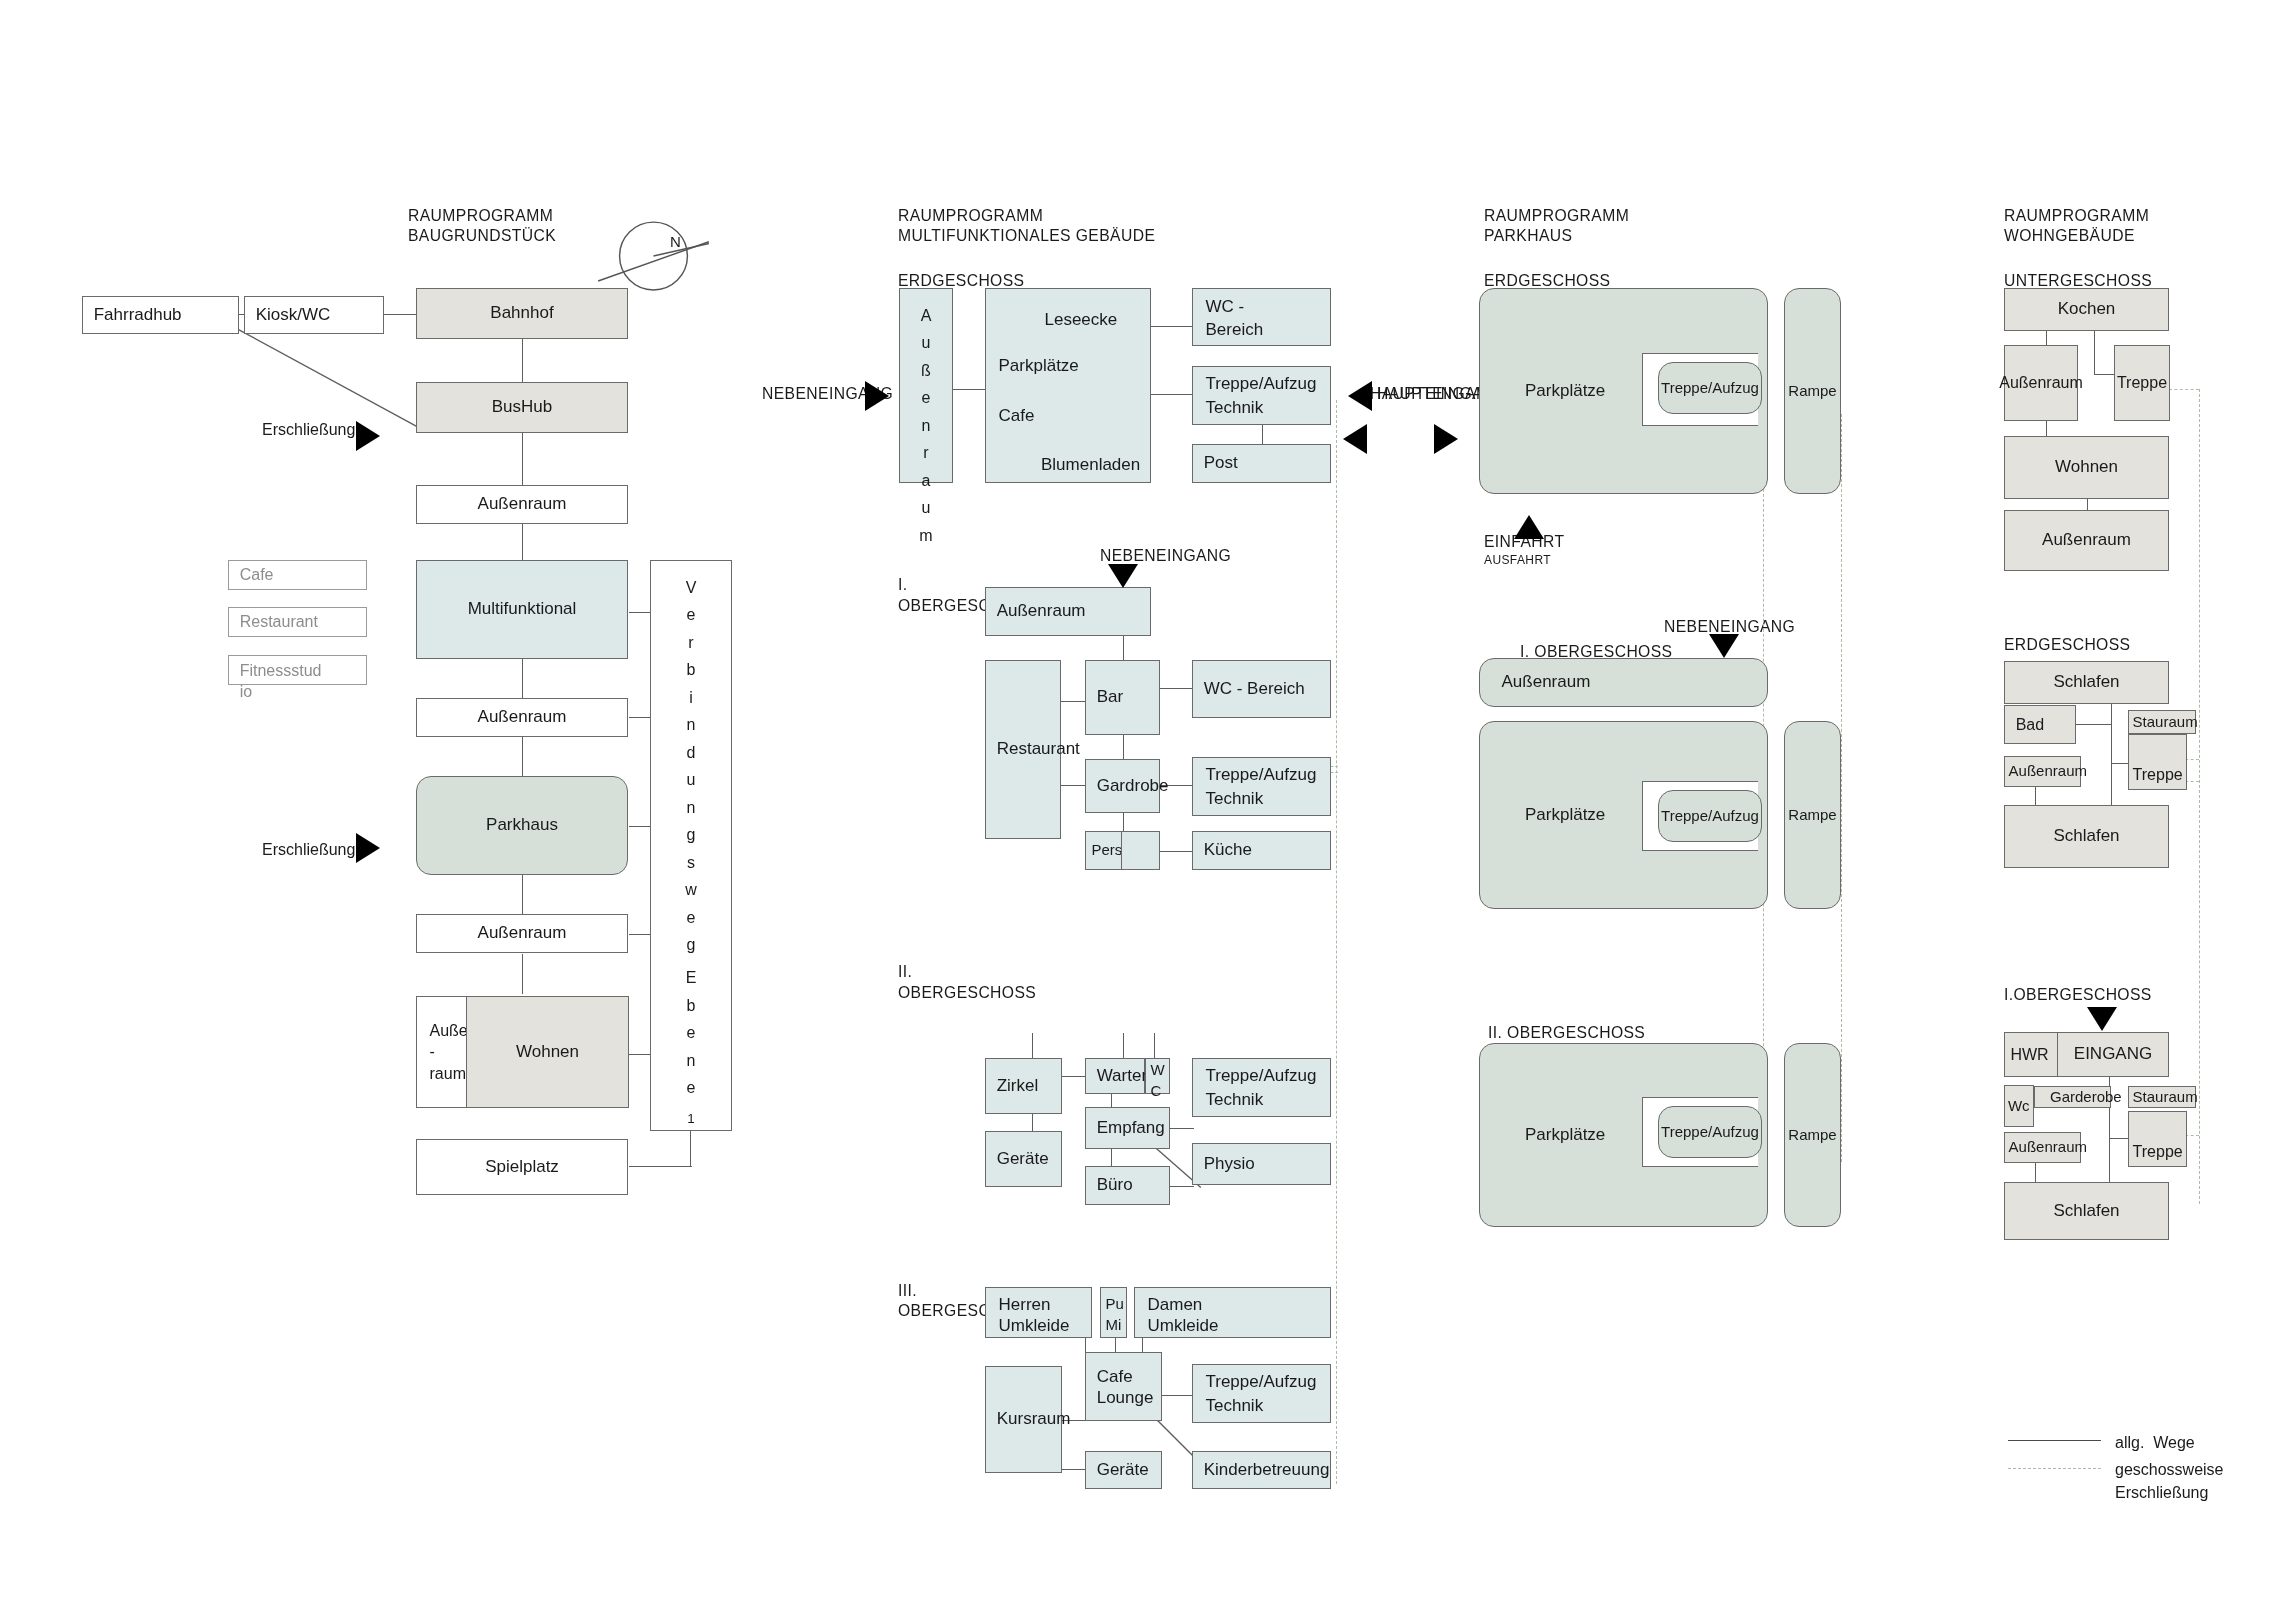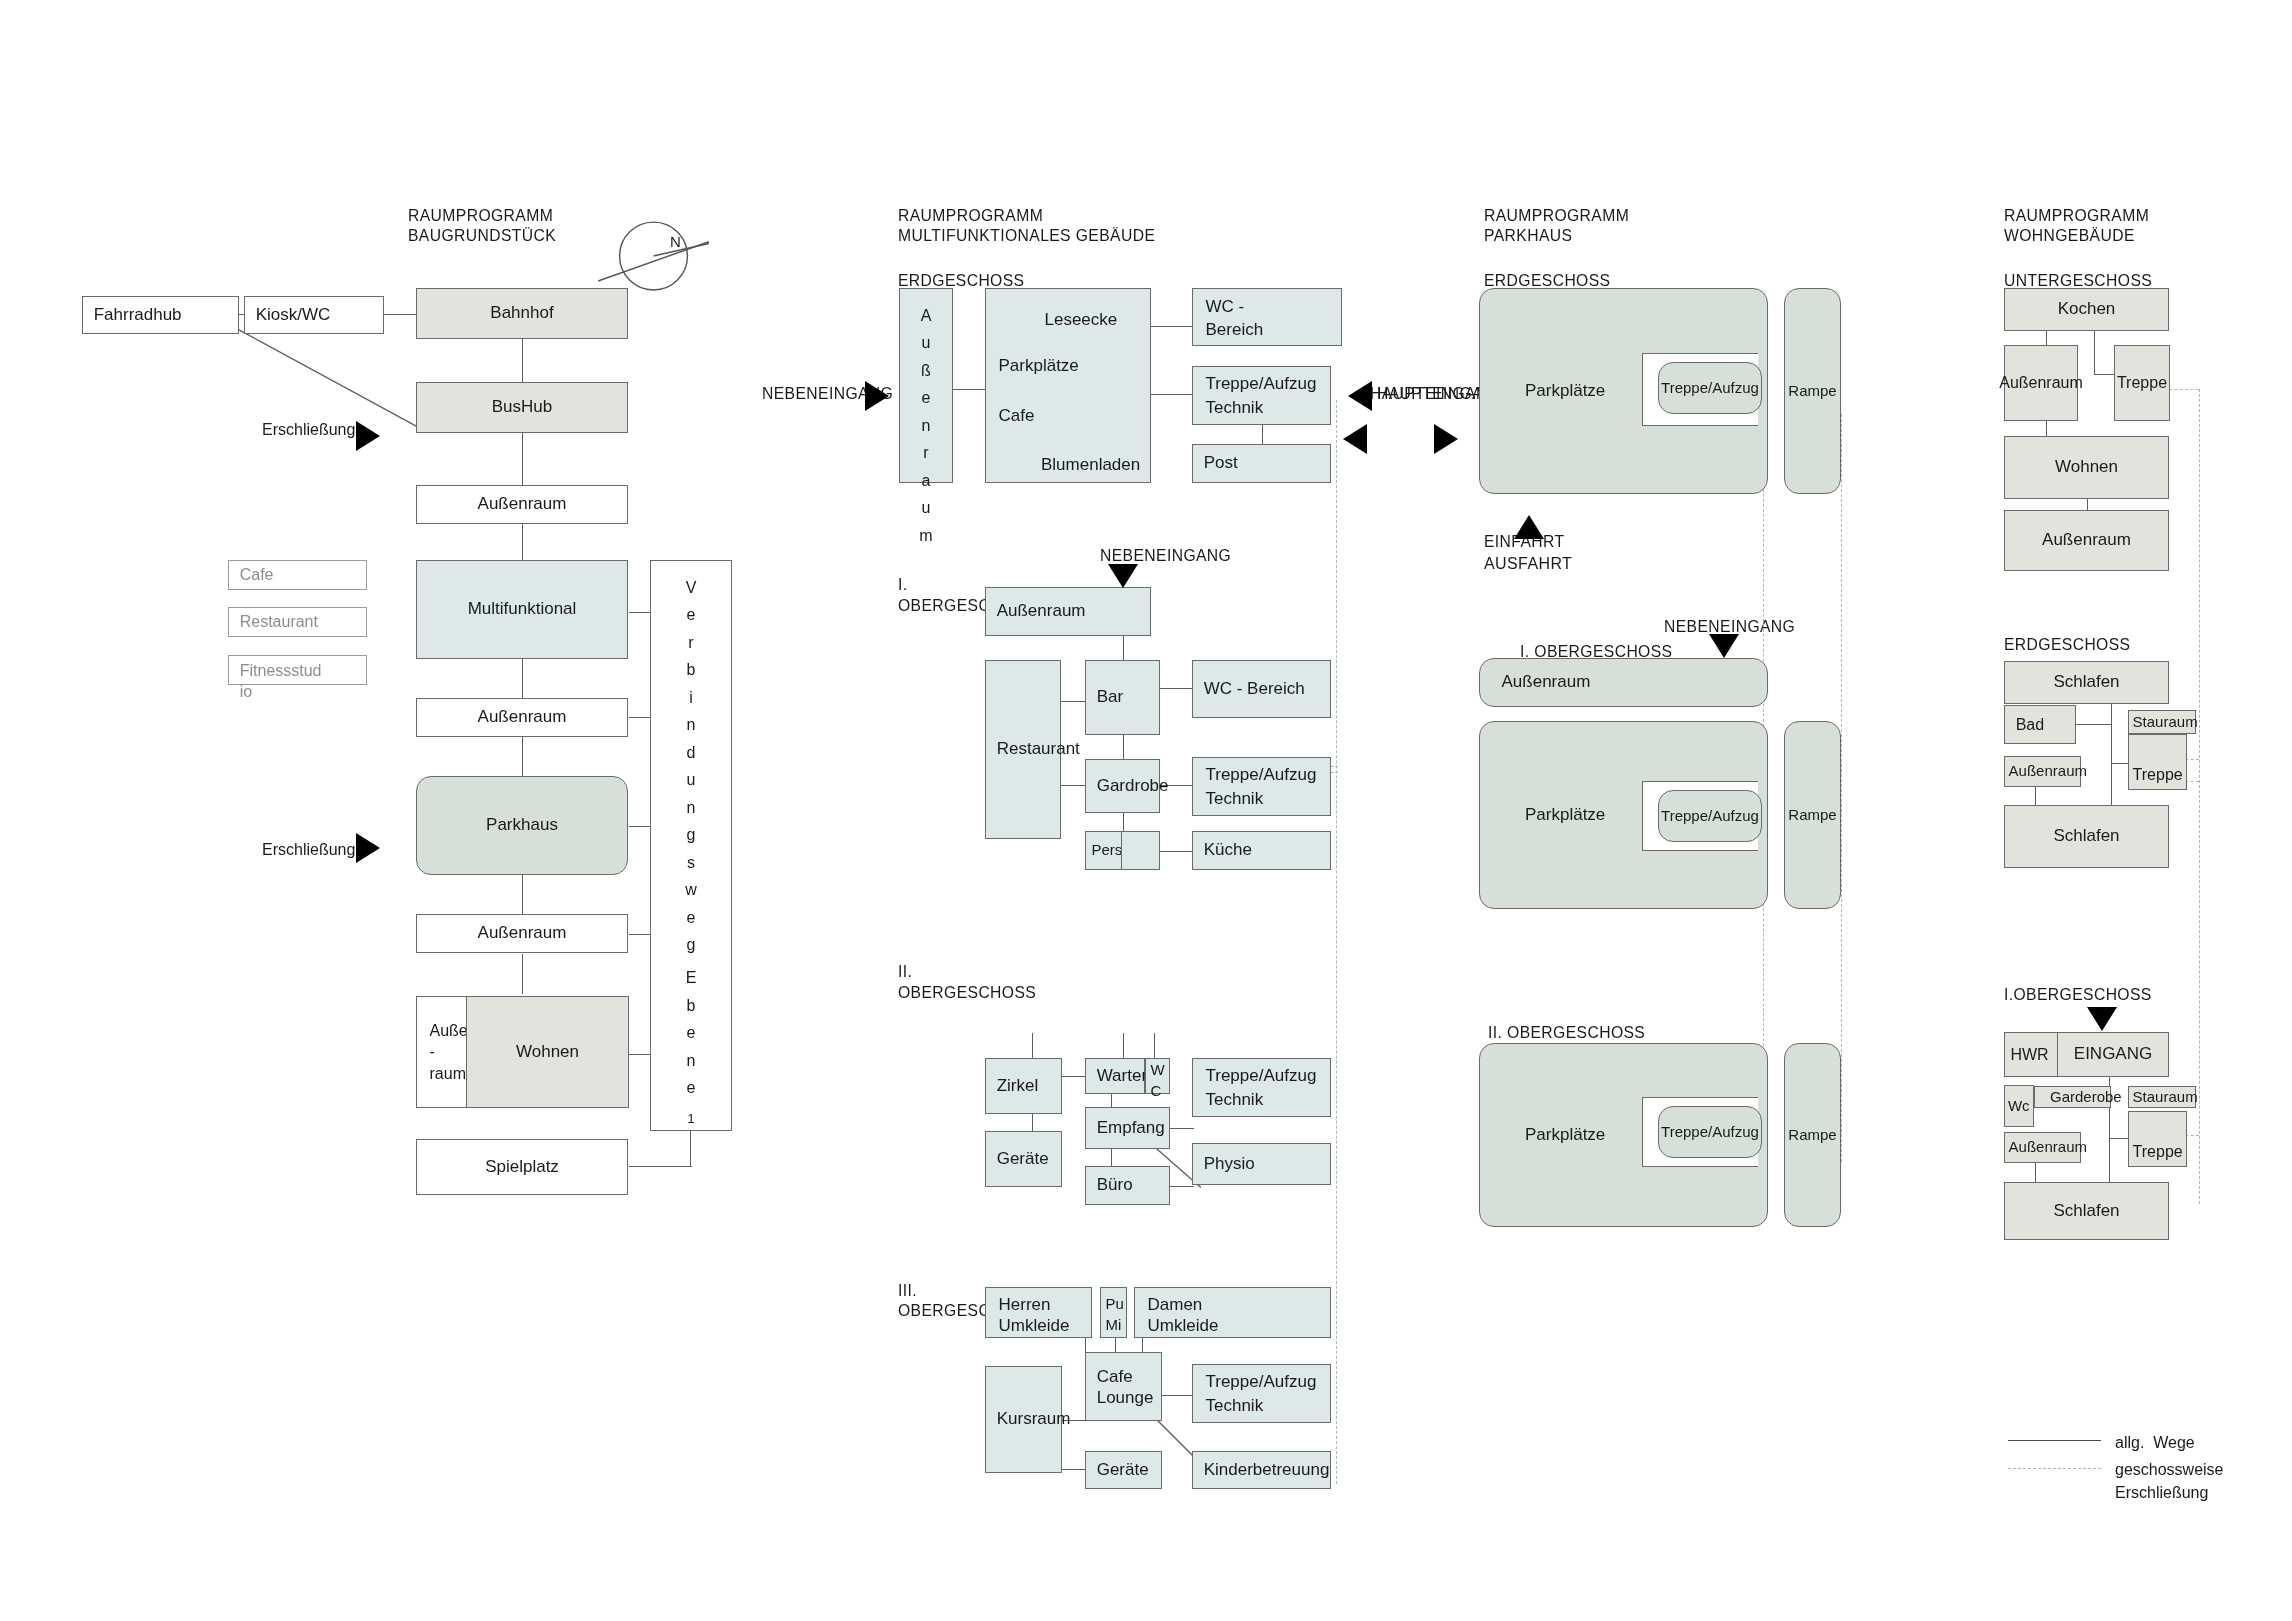--- a/index.html
+++ b/index.html
@@ -172,21 +172,21 @@
   <div class="ln lnh" style="left:953px;top:389px;width:35px;"></div>
 
   <div class="box fill-blue multi" style="left:985px;top:288px;width:166px;height:195px;">
     <span style="position:absolute;left:12.5px;top:19.7px;margin-left:46px;">Leseecke</span>
     <span style="position:absolute;left:12.5px;top:66px;">Parkplätze</span>
     <span style="position:absolute;left:12.5px;top:116px;">Cafe</span>
     <span style="position:absolute;left:7px;top:165px;margin-left:48px;">Blumenladen</span>
   </div>
 
   <div class="ln lnh" style="left:1151px;top:326px;width:43px;"></div>
-  <div class="box fill-blue multi" style="left:1192px;top:288px;width:150px;height:58px;">
+  <div class="box fill-blue multi" style="left:1192px;top:288px;width:139px;height:58px;">
     <span style="position:absolute;left:12.5px;top:7.2px;">WC -</span>
     <span style="position:absolute;left:12.5px;top:29.6px;">Bereich</span>
   </div>
 
   <div class="ln lnh" style="left:1151px;top:394px;width:43px;"></div>
   <div class="box fill-blue multi" style="left:1192px;top:366px;width:139px;height:59px;">
     <span style="position:absolute;left:12.5px;top:6.3px;">Treppe/Aufzug</span>
     <span style="position:absolute;left:12.5px;top:29.6px;">Technik</span>
   </div>
   <div class="ln lnv" style="left:1262px;top:425px;height:19.7px;"></div>
@@ -308,21 +308,21 @@
   <div class="note" style="left:1370px;top:383px;font-size:15.7px;letter-spacing:0.4px;">HAUPTEINGANG</div>
   <div class="tri tri-r" style="left:1434px;top:424px;"></div>
 
   <div class="box fill-green" style="left:1479px;top:288px;width:289px;height:206px;justify-content:flex-start;padding-left:45px;">Parkplätze</div>
   <div class="box fill-white" style="left:1642px;top:353px;width:116px;height:73px;border-right:none;"></div>
   <div class="box fill-green" style="left:1658px;top:362px;width:104px;height:52px;font-size:15px;">Treppe/Aufzug</div>
   <div class="box fill-green" style="left:1784px;top:288px;width:57px;height:206px;font-size:15px;">Rampe</div>
 
   <div class="tri tri-u" style="left:1514px;top:515px;"></div>
   <div class="note" style="left:1484px;top:531px;font-size:15.7px;letter-spacing:0.4px;">EINFAHRT</div>
-  <div class="note" style="left:1484px;top:552px;font-size:16px;letter-spacing:0.4px;">AUSFAHRT</div>
+  <div class="note" style="left:1484px;top:552px;font-size:12px;letter-spacing:0.4px;">AUSFAHRT</div>
 
   <div class="dash dashv" style="left:1763px;top:414px;height:802px;"></div>
   <div class="dash dashv" style="left:1841px;top:414px;height:748px;"></div>
 
   <div class="floorcap" style="left:1520px;top:640px;">I. OBERGESCHOSS</div>
   <div class="note" style="left:1664px;top:616px;font-size:15.7px;letter-spacing:0.4px;">NEBENEINGANG</div>
   <div class="tri tri-d" style="left:1709px;top:634px;"></div>
 
   <div class="box fill-green left" style="left:1479px;top:658px;width:289px;height:49px;padding-left:21.5px;">Außenraum</div>
   <div class="box fill-green" style="left:1479px;top:721px;width:289px;height:188px;justify-content:flex-start;padding-left:45px;">Parkplätze</div>

